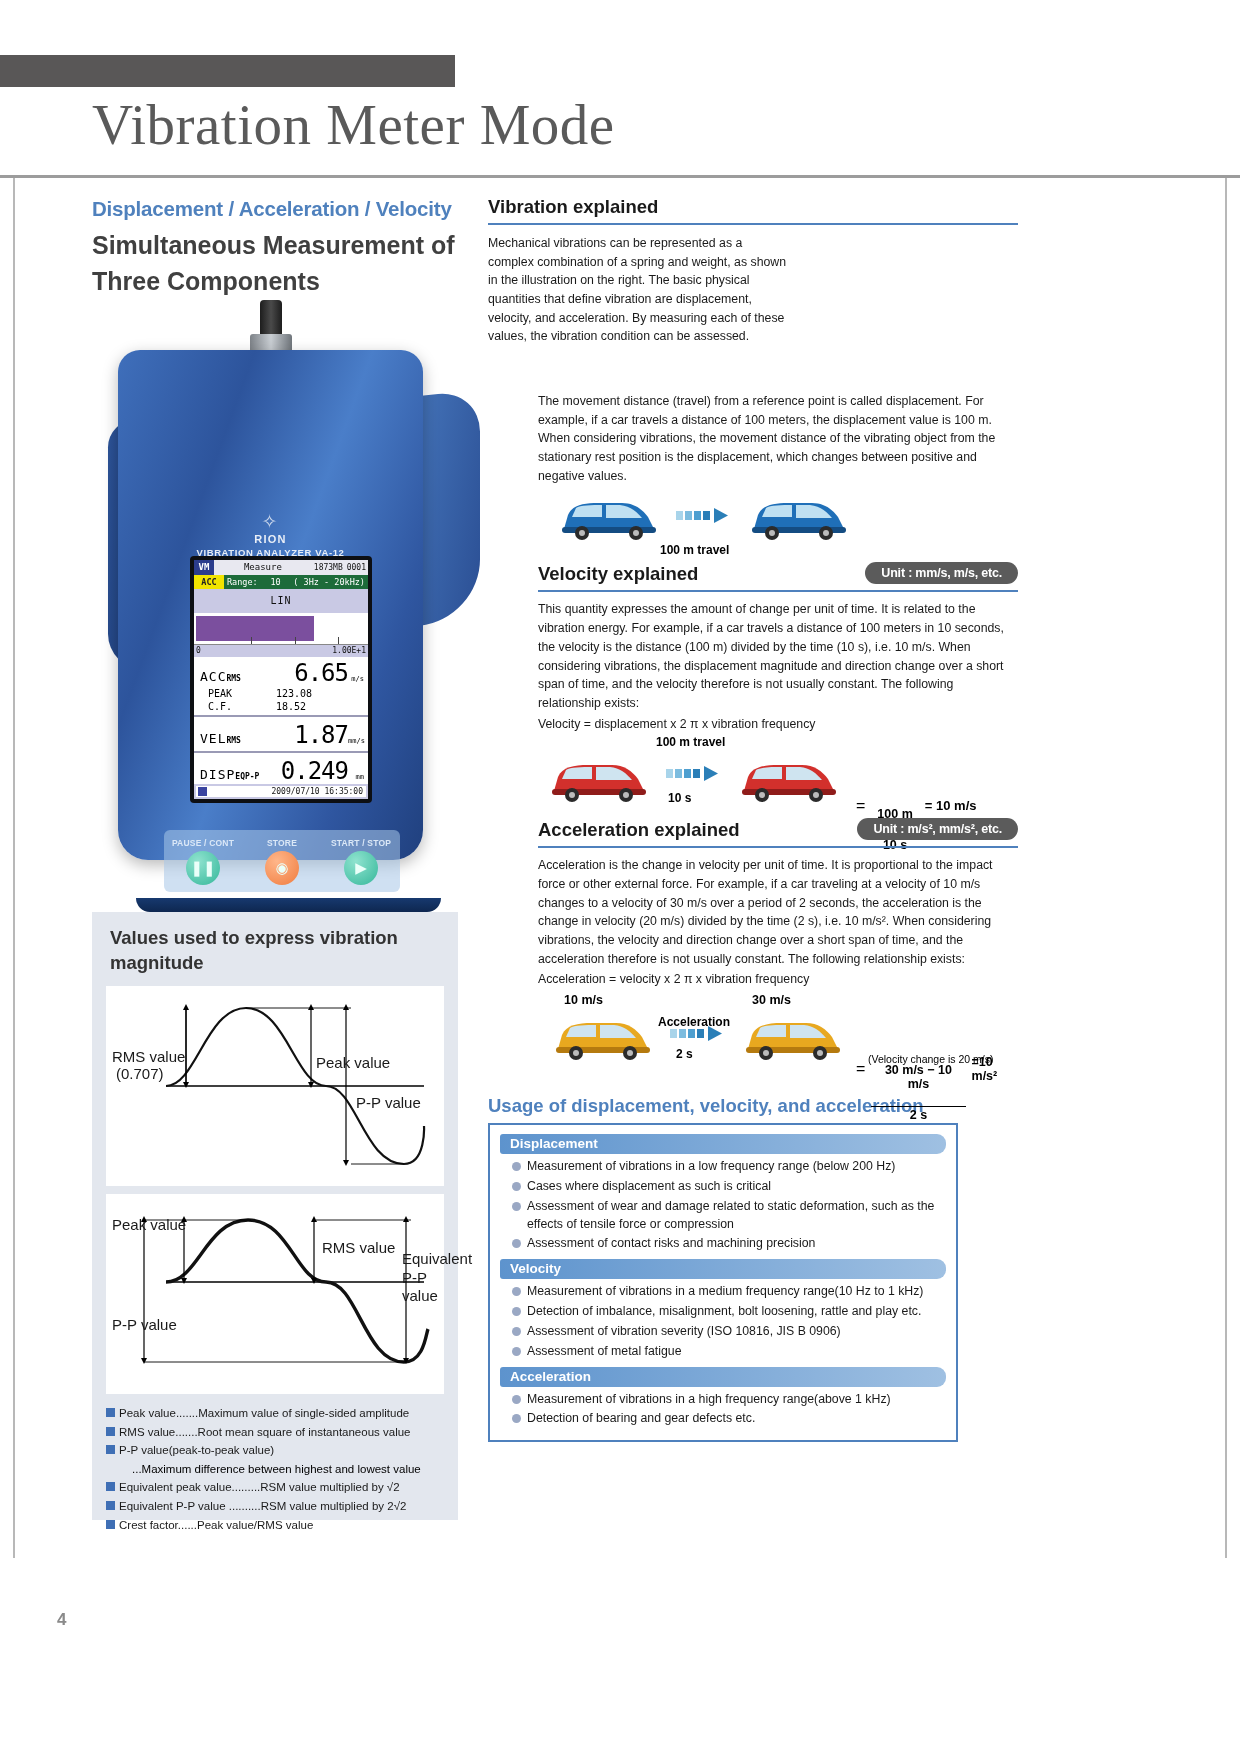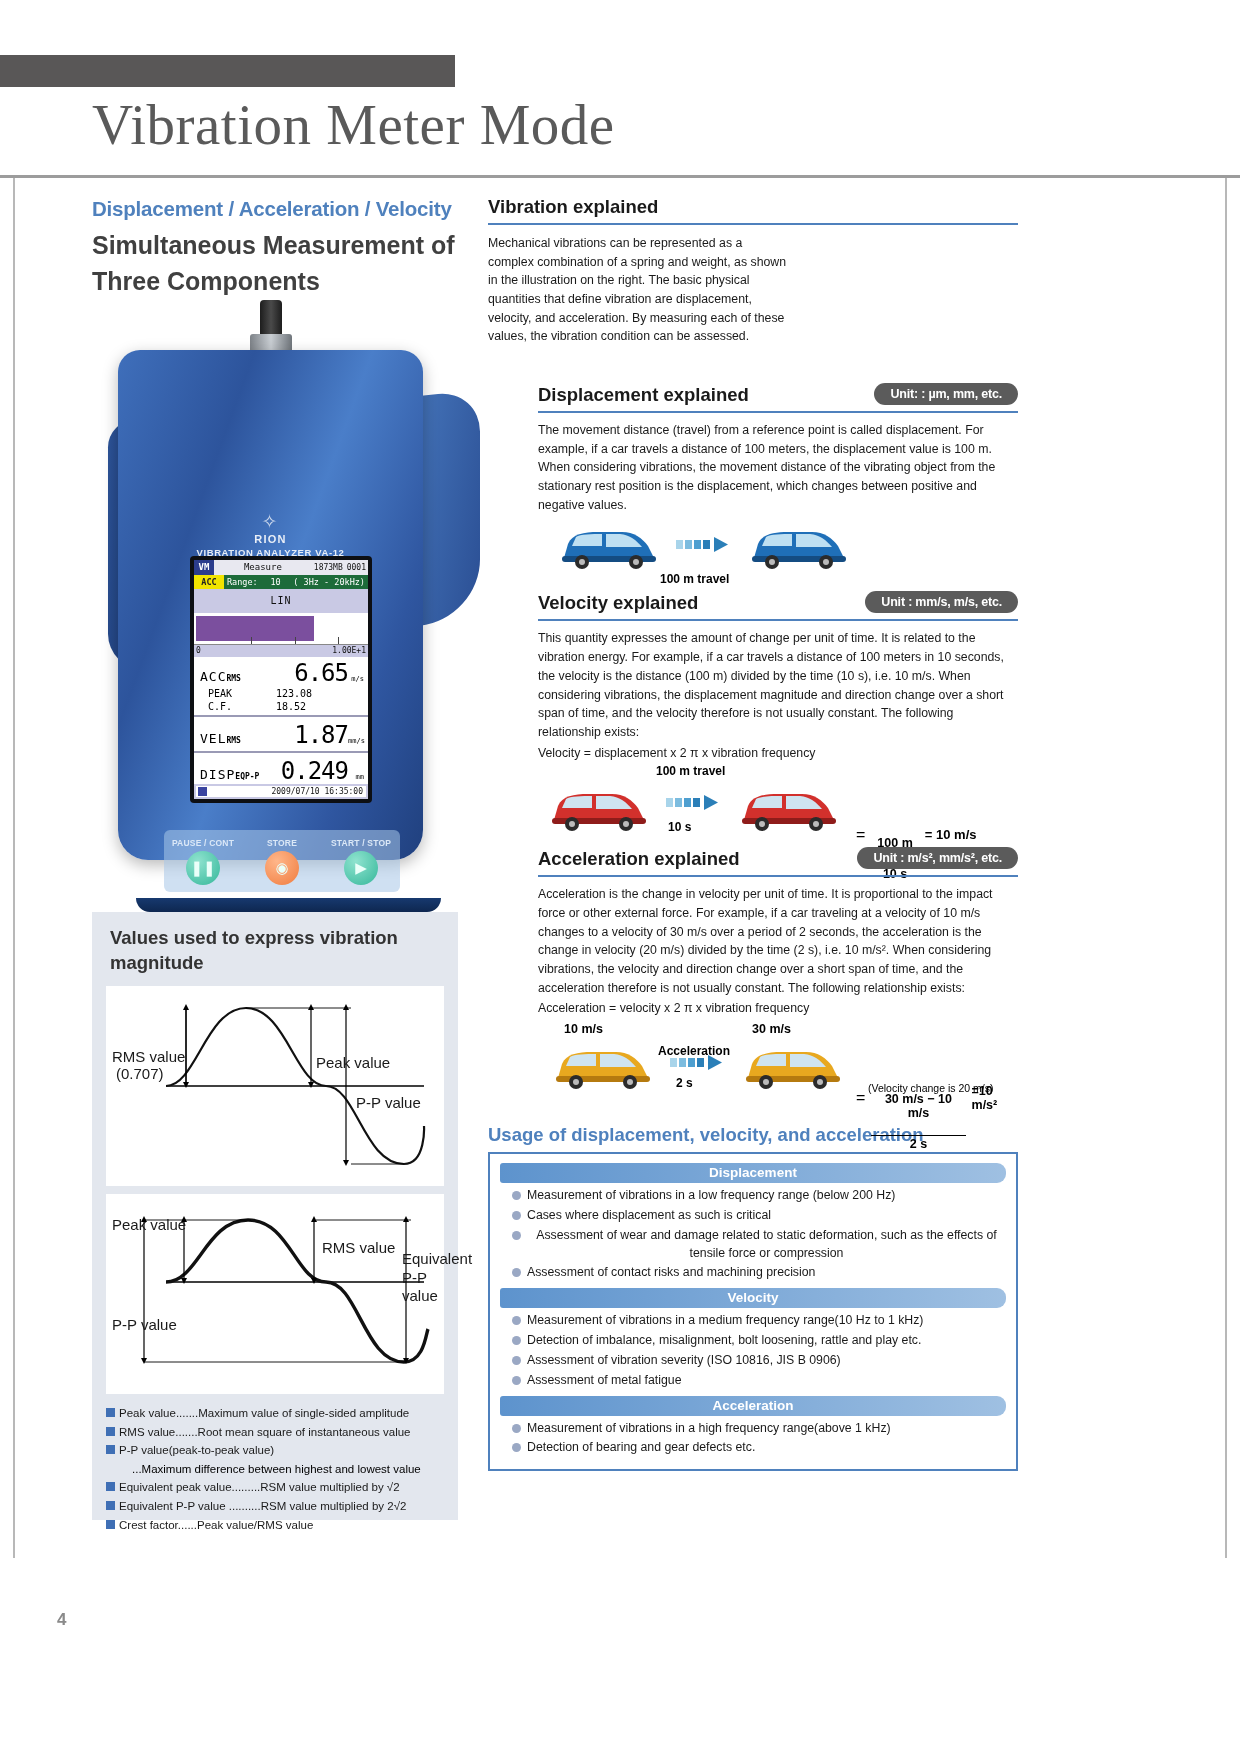--- a/index.html
+++ b/index.html
@@ -366,24 +366,20 @@
 </div>
 
 <div class="rcol">
 
   <div class="sec-head" style="width:530px;">Vibration explained</div>
   <div style="position:relative; margin-top:9px; height:150px;">
     <div class="body-txt" style="width:300px;">Mechanical vibrations can be represented as a complex combination of a spring and weight, as shown in the illustration on the right. The basic physical quantities that define vibration are displacement, velocity, and acceleration. By measuring each of these values, the vibration condition can be assessed.</div>
   </div>
 
   <div style="margin-left:50px; width:480px;">
-    <div class="sec-head">
-      <span>Displacement explained</span>
-      <span class="badge">Unit: : µm, mm, etc.</span>
-    </div>
     <div class="body-txt" style="margin-top:8px;">The movement distance (travel) from a reference point is called displacement. For example, if a car travels a distance of 100 meters, the displacement value is 100 m. When considering vibrations, the movement distance of the vibrating object from the stationary rest position is the displacement, which changes between positive and negative values.</div>
 
     <div style="position:relative; height:70px; margin-top:6px;">
       <svg width="300" height="52" viewBox="0 0 300 52" style="position:absolute;left:20px;top:0;">
         <g>
           <path d="M6,38 L10,24 C 14,14 26,12 40,12 L 64,12 C 76,12 84,18 90,26 L 96,38 Z" fill="#1f6fb8"></path>
           <path d="M14,26 L18,17 C 22,14 34,14 44,14 L 44,26 Z" fill="#bfe0f2"></path>
           <path d="M48,14 L62,14 C 72,15 78,20 84,27 L 48,27 Z" fill="#bfe0f2"></path>
           <rect x="4" y="36" width="94" height="6" rx="3" fill="#144c82"></rect>
           <circle cx="24" cy="42" r="7" fill="#2b2b2b"></circle>
@@ -507,21 +503,21 @@
         <span class="frac">
           <span class="num">30 m/s − 10 m/s</span>
           <span class="den">2 s</span>
         </span>
         <span style="font-size:12.5px; font-weight:bold;">=10 m/s²</span>
       </div>
       <div style="position:absolute; left:330px; top:60px; font-size:10.5px;">(Velocity change is 20 m/s)</div>
     </div>
 
     <div class="usage-title" style="margin-left:-50px; width:530px;">Usage of displacement, velocity, and acceleration</div>
-    <div class="usage-box" style="margin-left:-50px; width:530px;text-align:center;">
+    <div class="usage-box" style="margin-left:-50px; width:470px;">
       <div>
         <div class="cat-bar">Displacement</div>
         <div class="bullet-row">
             <span class="bullet-dot"></span>
             <span>Measurement of vibrations in a low frequency range (below 200 Hz)</span>
           </div>
         <div class="bullet-row">
             <span class="bullet-dot"></span>
             <span>Cases where displacement as such is critical</span>
           </div>

